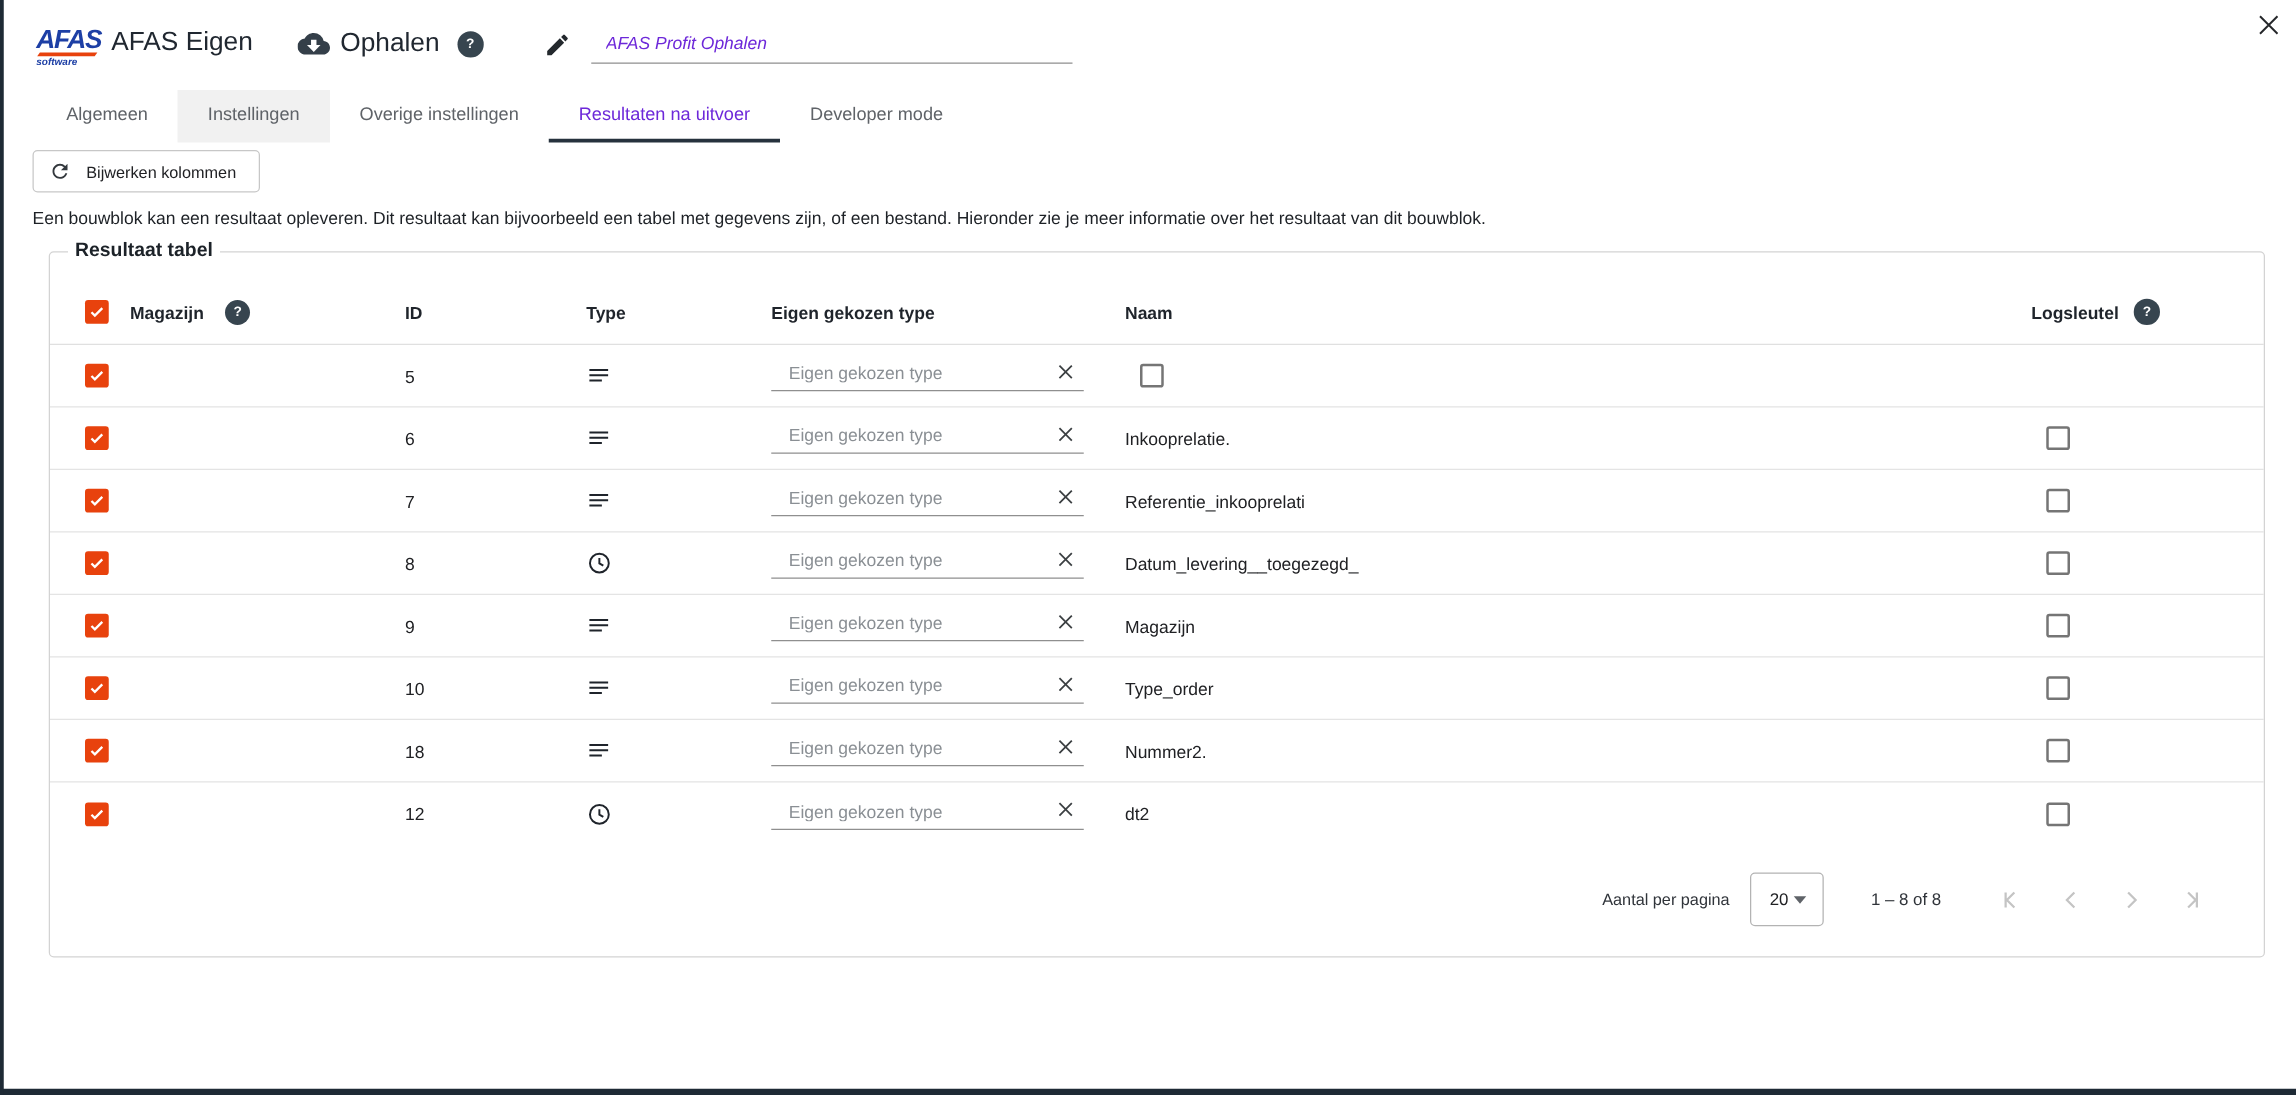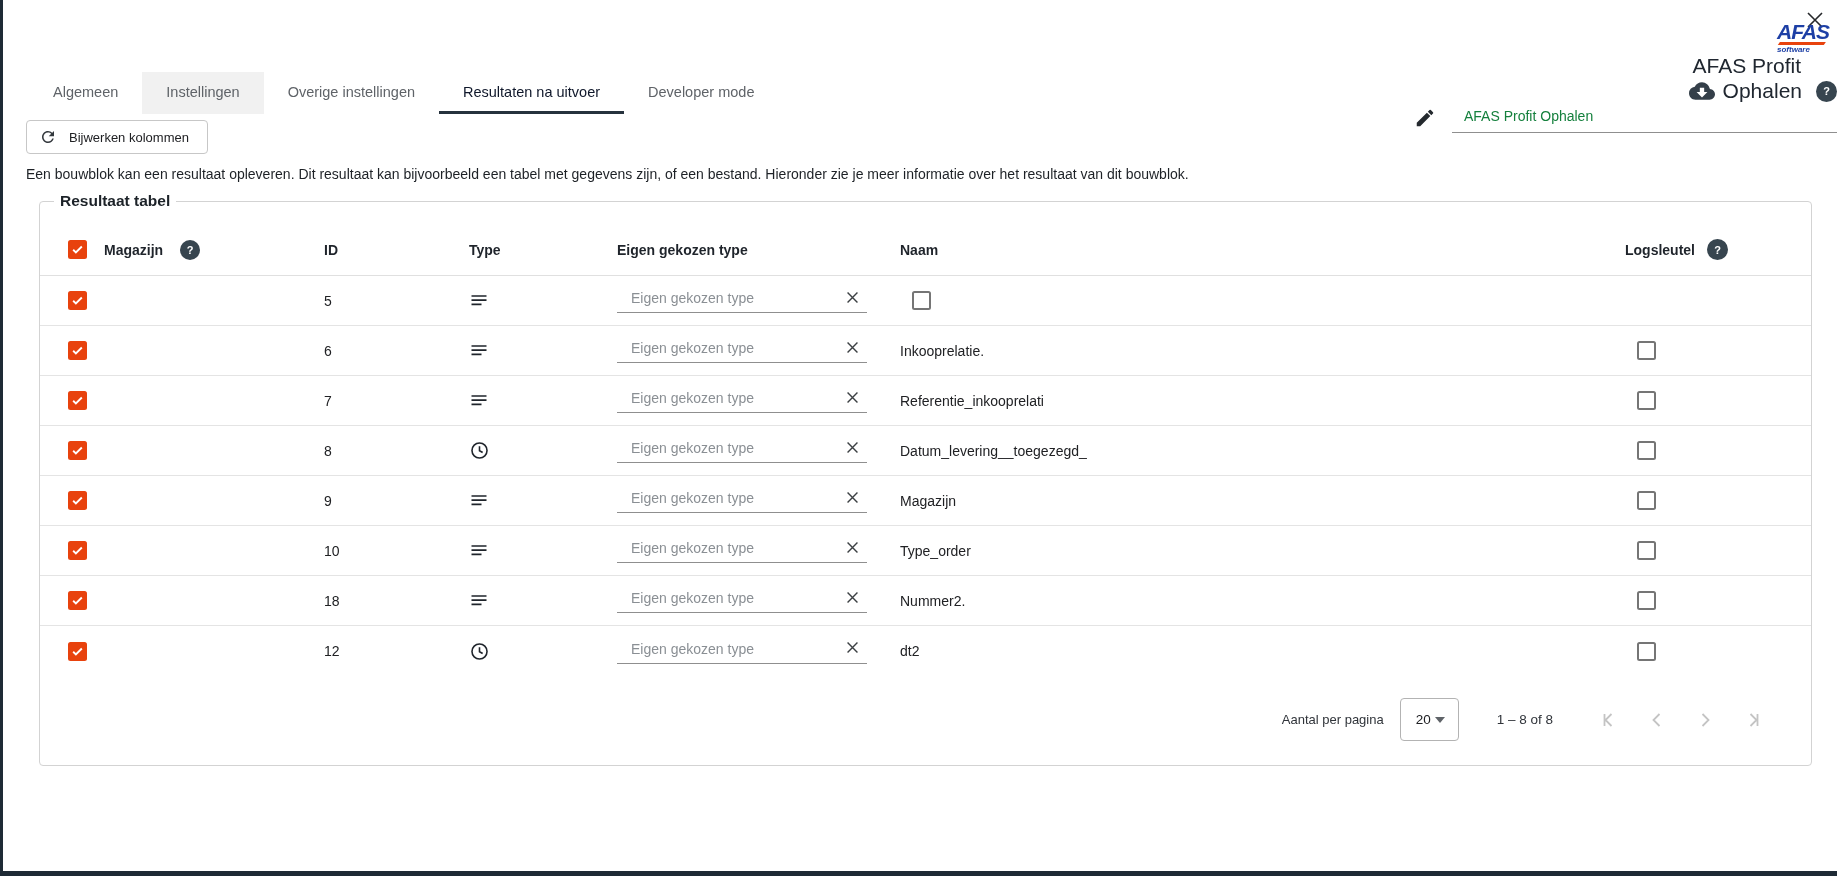--- a/index.html
+++ b/index.html
@@ -11,53 +11,54 @@
     border-left:3px solid #1e2a35;
     border-bottom:5px solid #1e2a35;
     overflow:hidden;
   }
   svg { display:block; }
 
   
   .close-btn { position:absolute; top:8px; right:10px; width:24px; height:24px; cursor:pointer; }
 
   
-  .app-header { display:flex; align-items:flex-end; margin:22px 0 0 26px; height:40px;flex-direction:column; }
+  .app-header { display:flex; align-items:flex-start; margin:22px 0 0 26px; height:40px; }
   .logo { position:relative; width:52px; height:34px; margin-right:8px; }
   .logo .afas {
     font-family:"Liberation Sans", sans-serif;
     font-style:italic; font-weight:bold; font-size:21px; letter-spacing:-1px;
     color:#1d3fa5; line-height:20px; display:block;
   }
   .logo .swoosh { position:absolute; left:2px; top:20px; width:46px; height:2.5px; background:#e8420d; transform:skewX(-35deg); }
   .logo .software { display:block; font-style:italic; font-weight:bold; font-size:8px; color:#1d3fa5; margin-top:3px; letter-spacing:0; }
   .app-title { font-size:21px; color:#202730; margin-right:36px; }
   .action-group { display:flex; align-items:center; }
   .action-label { font-size:21px; color:#202730; margin:0 14px 0 8px; }
   .help-badge {
     width:21px; height:21px; border-radius:50%; background:#37454f; color:#fff;
     font-size:11px; font-weight:bold; display:inline-flex; align-items:center; justify-content:center;
     flex:none;
   }
   .edit-group { display:flex; align-items:flex-end; margin-left:48px; }
   .edit-group .pencil { margin:0 16px 4px 0; }
   .name-input {
     width:385px; border:none; border-bottom:1px solid #8f8f8f; outline:none;
-    font-size:14px; color:#15803d; padding:4px 2px 8px 12px; background:transparent;
+    font-size:14px; color:#6d28d9; padding:4px 2px 8px 12px; background:transparent;
     font-family:"Liberation Sans", sans-serif;
+    font-style:italic;
   }
 
   
   .tabs { display:flex; align-items:stretch; margin:10px 0 0 26px; height:42px; }
   .tab {
     display:flex; align-items:center; padding:0 24px; font-size:14.5px; color:#5f6368;
     cursor:pointer; border-bottom:3px solid transparent; white-space:nowrap;
   }
   .tab.highlight { background:#f1f1f1; }
-  .tab.active { color:#0f172a; border-bottom-color:#26323d; }
+  .tab.active { color:#6d28d9; border-bottom-color:#26323d; }
 
   
   .toolbar { margin:6px 0 0 23px; }
   .refresh-btn {
     display:inline-flex; align-items:center; gap:12px;
     background:#fff; border:1px solid #c7c7c7; border-radius:4px;
     padding:7px 18px 7px 12px; font-size:13px; color:#202124; cursor:pointer;
     font-family:"Liberation Sans", sans-serif;
   }
 
@@ -122,21 +123,21 @@
       <path d="M5 5l14 14M19 5L5 19" stroke="#26282b" stroke-width="1.6" fill="none"></path>
     </svg>
 </div>
 
 <div class="app-header">
   <div class="logo">
     <span class="afas">AFAS</span>
     <span class="swoosh"></span>
     <span class="software">software</span>
   </div>
-  <div class="app-title">AFAS Profit</div>
+  <div class="app-title">AFAS Eigen</div>
 
   <div class="action-group">
     <span>
       <svg width="26" height="26" viewBox="0 0 24 24">
           <path fill="#343f49" d="M19.35 10.04A7.49 7.49 0 0 0 12 4C9.11 4 6.6 5.64 5.35 8.04A5.994 5.994 0 0 0 0 14c0 3.31 2.69 6 6 6h13c2.76 0 5-2.24 5-5 0-2.64-2.05-4.78-4.65-4.96zM17 13l-5 5-5-5h3V9h4v4h3z"></path>
         </svg>
     </span>
     <span class="action-label">Ophalen</span>
     <span class="help-badge">?</span>
   </div>

